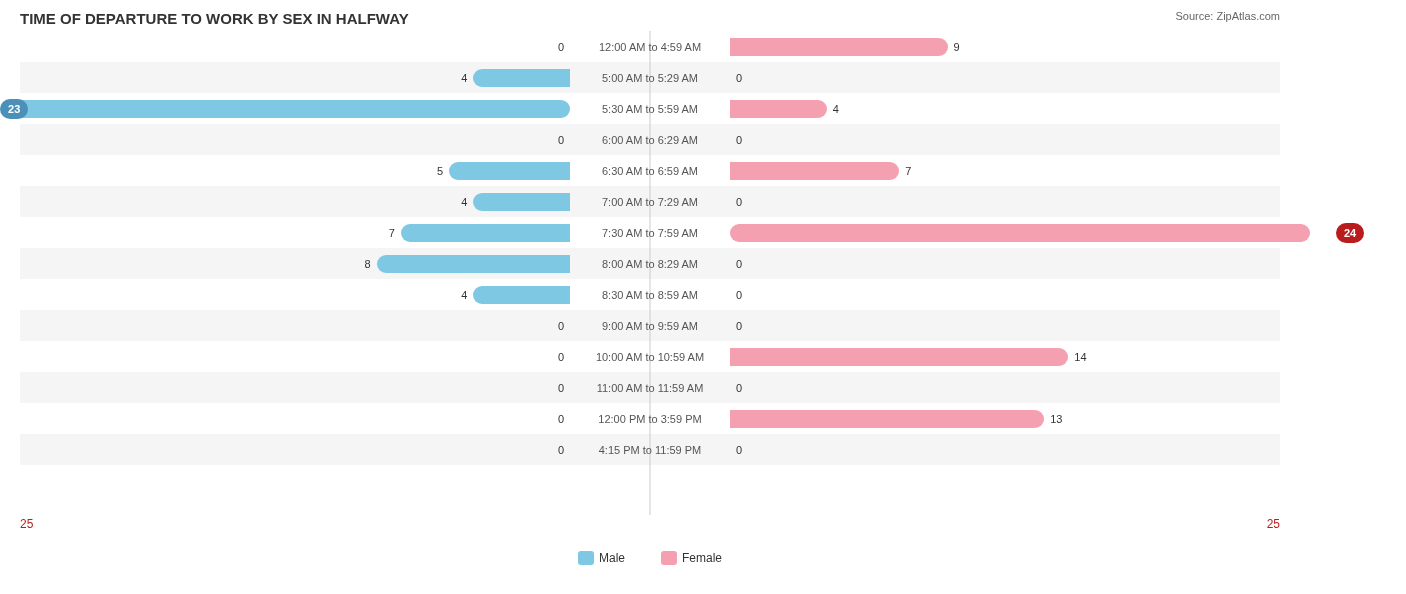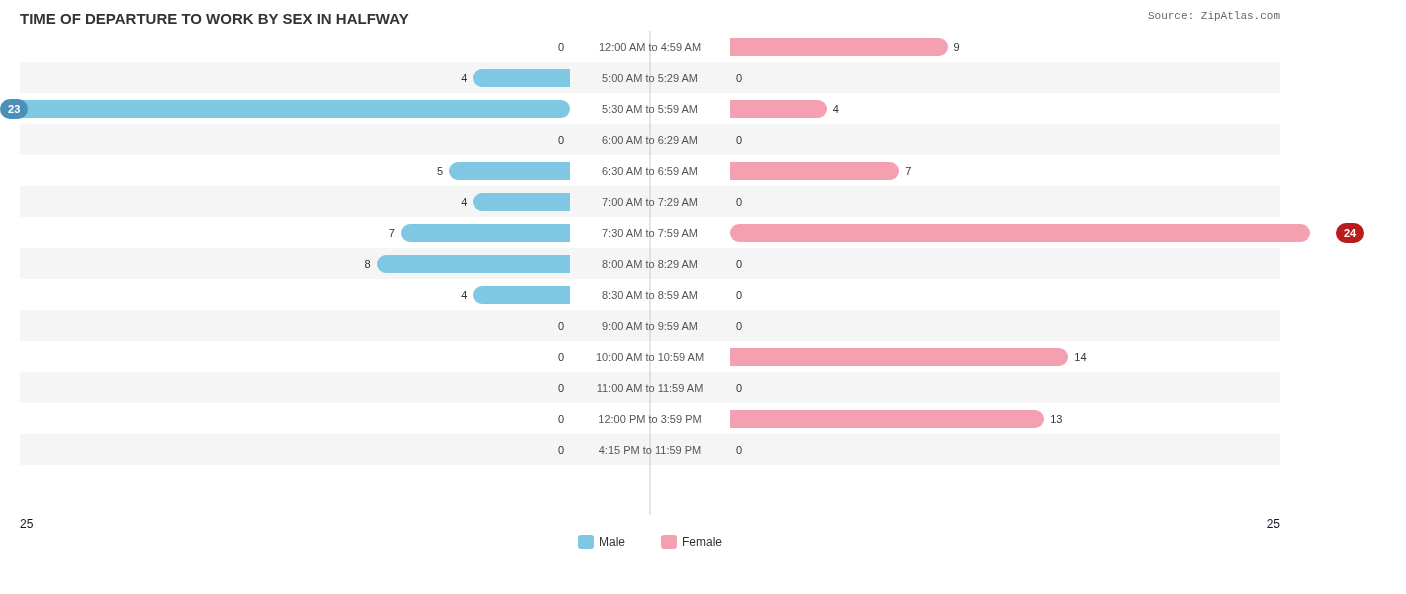--- a/index.html
+++ b/index.html
@@ -23,21 +23,20 @@
       color: #333;
       margin-bottom: 4px;
       text-transform: uppercase;
     }
     .source-label {
       position: absolute;
       top: 10px;
       right: 20px;
       font-size: 11px;
       color: #666;
-      font-family: Liberation Mono, monospace;
     }
     .chart-area {
       position: relative;
       width: 100%;
       height: calc(100% - 60px);
     }
     .row {
       display: flex;
       align-items: center;
       height: 31px;
@@ -129,28 +128,28 @@
       margin-left: 40px;
     }
     .axis-labels {
       display: flex;
       justify-content: space-between;
       padding: 0 0;
       margin-top: 2px;
     }
     .axis-label {
       font-size: 12px;
-      color: #0f172a;
+      color: #b91c1c;
     }
     .legend {
       display: flex;
       justify-content: center;
       align-items: center;
       gap: 36px;
-      margin-top: 4px;
+      margin-top: 20px;
     }
     .legend-item {
       display: flex;
       align-items: center;
       gap: 5px;
       font-size: 12px;
       color: #333;
     }
     .legend-box {
       width: 16px;

